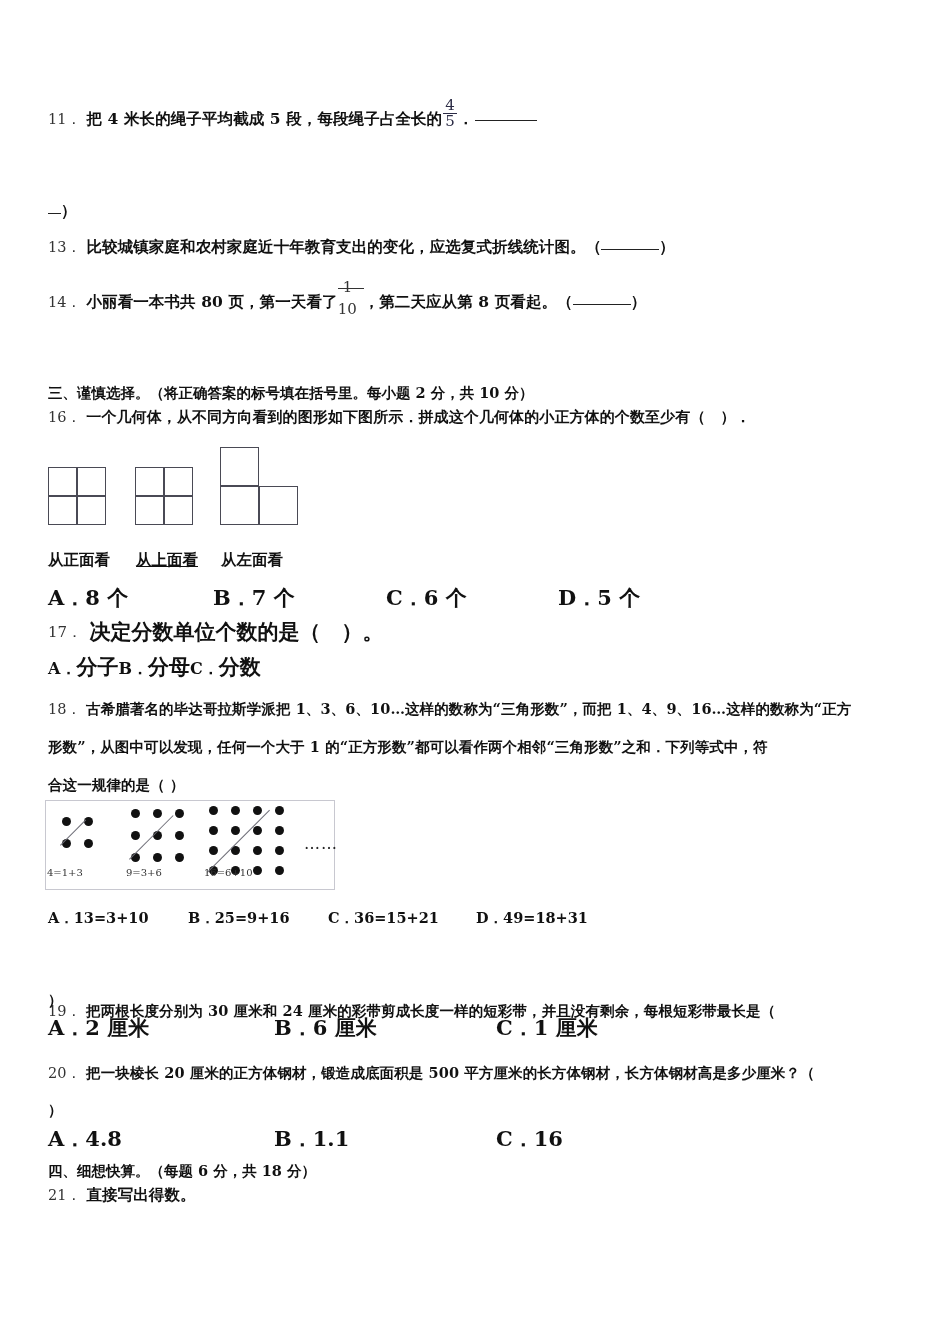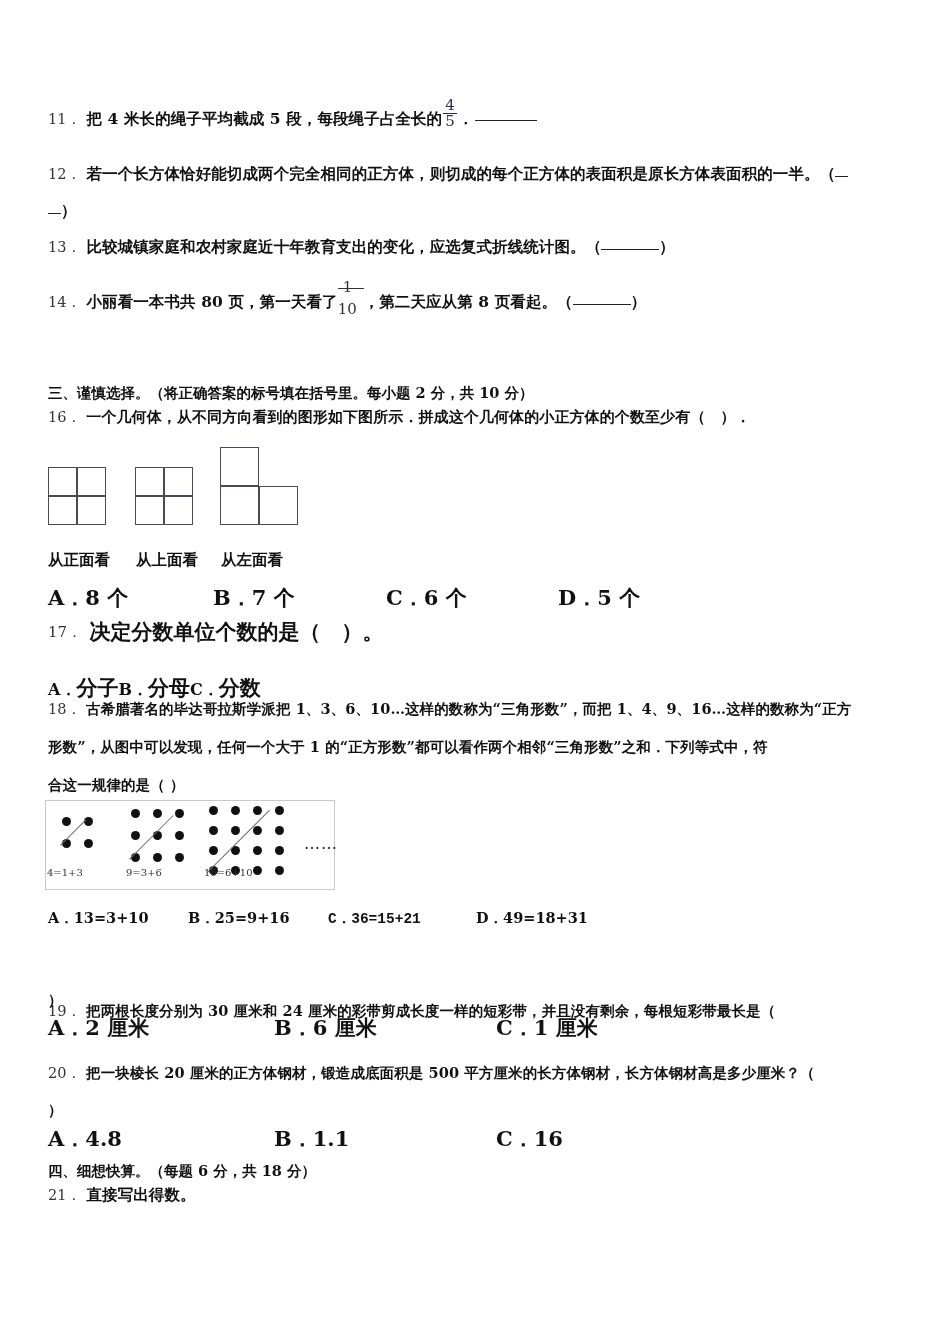--- a/index.html
+++ b/index.html
@@ -164,21 +164,20 @@
     line-height: 30px;
   }
   .q17 .qnum { font-size: 15px; vertical-align: 2px; text-align: center; }
   .q17opts {
     position: absolute;
     font-family: "DejaVu Serif", "Liberation Serif", serif;
     font-weight: bold;
     font-size: 21px;
     color: #111;
     white-space: nowrap;
-    margin-top: 21px;
   }
   .q17opts .ltr { font-size: 16px; }
 
   
   .dotfig {
     position: absolute;
     border: 1px solid #c8c8d0;
     background: #fff;
     box-sizing: border-box;
   }
@@ -212,24 +211,20 @@
 </head>
 <body>
 
 <div class="page">
 
   <div class="q" style="left:48px; top:100px; width:860px;">
     <span class="qnum">11．</span>
     <span>把 4 米长的绳子平均截成 5 段，每段绳子占全长的</span><span class="frac"><span class="num">4</span><span class="den">5</span></span><span>．</span><span class="blank-line"></span>
   </div>
 
-  <div class="q" style="left:48px; top:155px; width:880px;">
-    <span class="qnum">12．</span>
-    <span>若一个长方体恰好能切成两个完全相同的正方体，则切成的每个正方体的表面积是原长方体表面积的一半。（</span><span class="blank-tiny"></span>
-  </div>
   <div class="q" style="left:48px; top:192px;">
     <span class="blank-tiny"></span><span>）</span>
   </div>
 
   <div class="q" style="left:48px; top:228px; width:880px;">
     <span class="qnum">13．</span>
     <span>比较城镇家庭和农村家庭近十年教育支出的变化，应选复式折线统计图。（</span><span class="blank-short"></span><span>）</span>
   </div>
 
   <div class="q" style="left:48px; top:283px; width:880px;">
@@ -262,21 +257,21 @@
     </div>
 
     <div class="grid-fig" style="left:220px; top:447px; width:78px; height:78px;">
       <div class="cell" style="left:0px;  top:0px;  width:39px; height:39px;"></div>
       <div class="cell" style="left:0px;  top:39px; width:39px; height:39px;"></div>
       <div class="cell" style="left:39px; top:39px; width:39px; height:39px;"></div>
     </div>
   </div>
 
   <div class="viewlabels" style="left:48px; top:550px;">
-    <span style="width:88px;">从正面看</span><span style="width:85px;">从上面看</span><span>从左面看</span>
+    <span style="width:88px;">从正面看</span><span style="width:85px;text-decoration:underline;">从上面看</span><span>从左面看</span>
   </div>
 
   <div class="opts" style="left:48px; top:584px;">
     <span class="opt" style="width:165px;">A．8 个</span><span class="opt" style="width:173px;">B．7 个</span><span class="opt" style="width:172px;">C．6 个</span><span class="opt">D．5 个</span>
   </div>
 
   <div class="q17" style="left:48px; top:617px;">
     <span class="qnum">17．</span>
     <span>决定分数单位个数的是（　）。</span>
   </div>
@@ -339,21 +334,21 @@
     </div>
 
     <div class="dotlabel" style="left:1px;   top:66px;">4=1+3</div>
     <div class="dotlabel" style="left:80px;  top:66px;">9=3+6</div>
     <div class="dotlabel" style="left:158px; top:66px;">16=6+10</div>
 
     <div class="ellipsis-dots" style="left:258px; top:33px;">……</div>
   </div>
 
   <div class="opts" style="left:48px; top:909px; font-size:14.5px;">
-    <span class="opt" style="width:140px;">A．13=3+10</span><span class="opt" style="width:140px;">B．25=9+16</span><span class="opt" style="width:148px;font-family:Liberation Mono, monospace;">C．36=15+21</span><span class="opt">D．49=18+31</span>
+    <span class="opt" style="width:140px;">A．13=3+10</span><span class="opt" style="width:140px;">B．25=9+16</span><span class="opt" style="width:148px;">C．36=15+21</span><span class="opt">D．49=18+31</span>
   </div>
 
   <div class="q" style="left:48px; top:992px; width:890px; font-size:14.5px;">
     <span class="qnum">19．</span>
     <span>把两根长度分别为 30 厘米和 24 厘米的彩带剪成长度一样的短彩带，并且没有剩余，每根短彩带最长是（</span>
   </div>
   <div class="q" style="left:48px; top:981px; font-size:14.5px;">）</div>
   <div class="opts" style="left:48px; top:1014px;">
     <span class="opt" style="width:226px;">A．2 厘米</span><span class="opt" style="width:222px;">B．6 厘米</span><span class="opt">C．1 厘米</span>
   </div>

